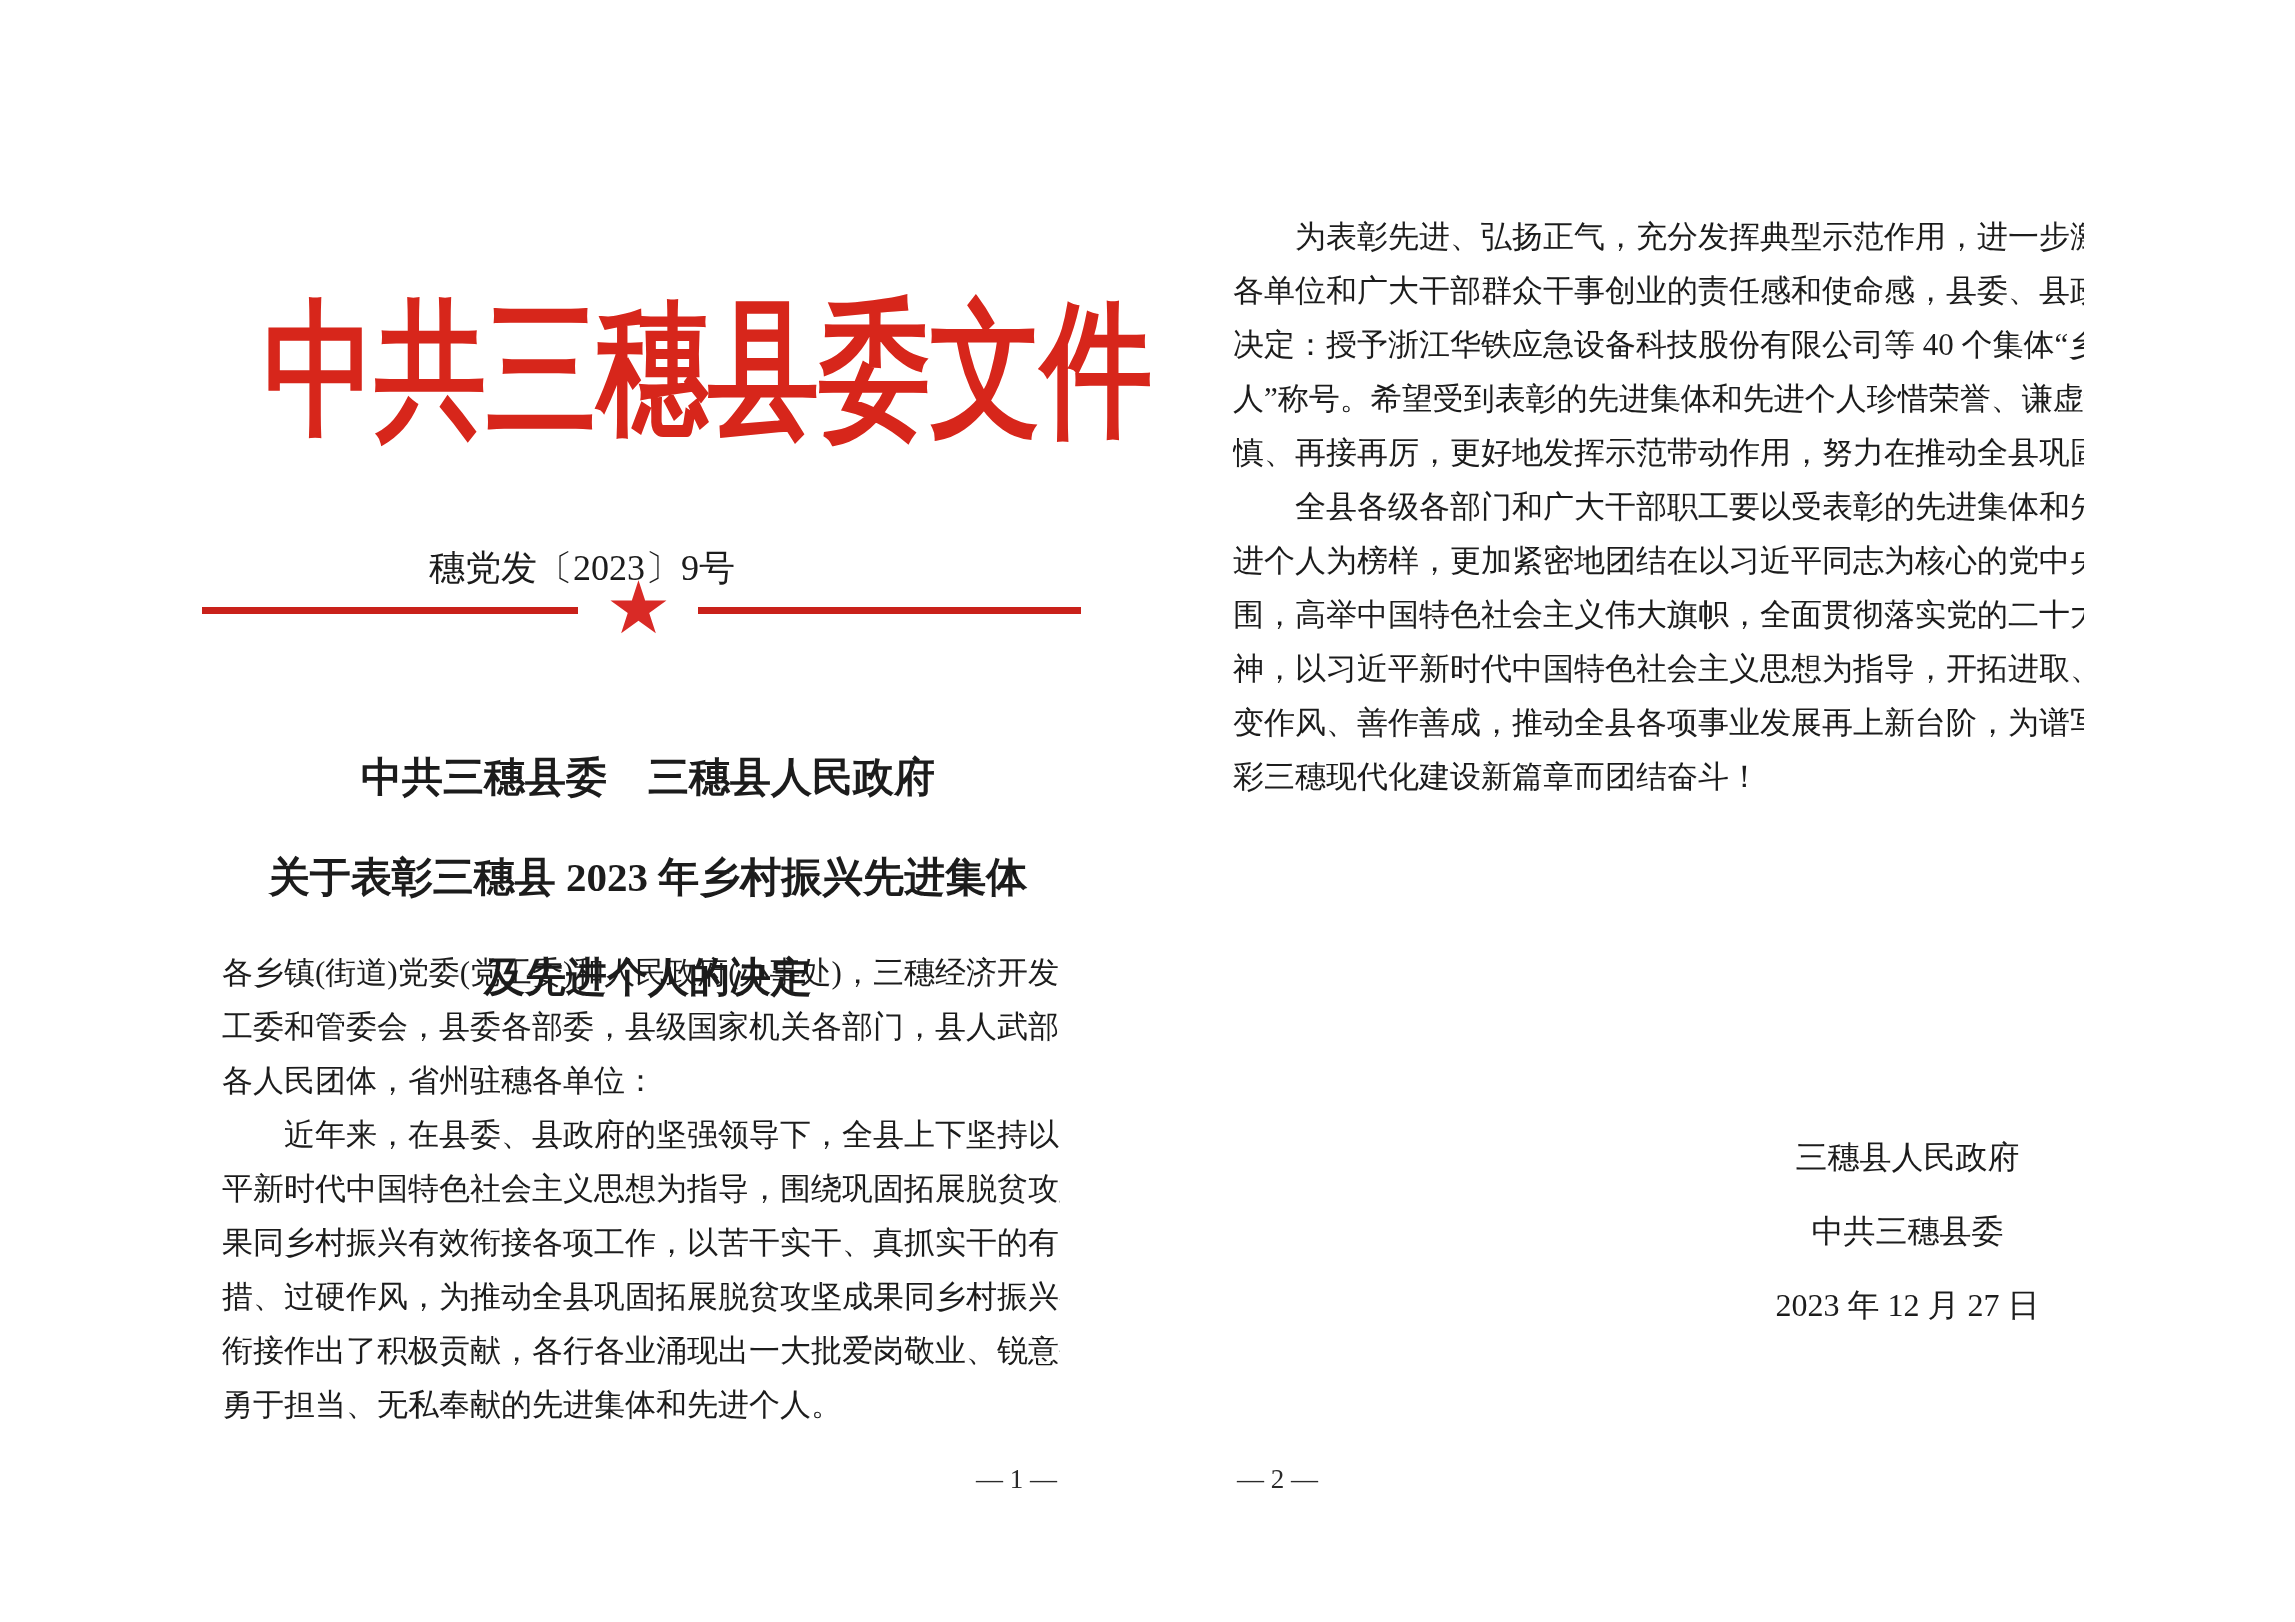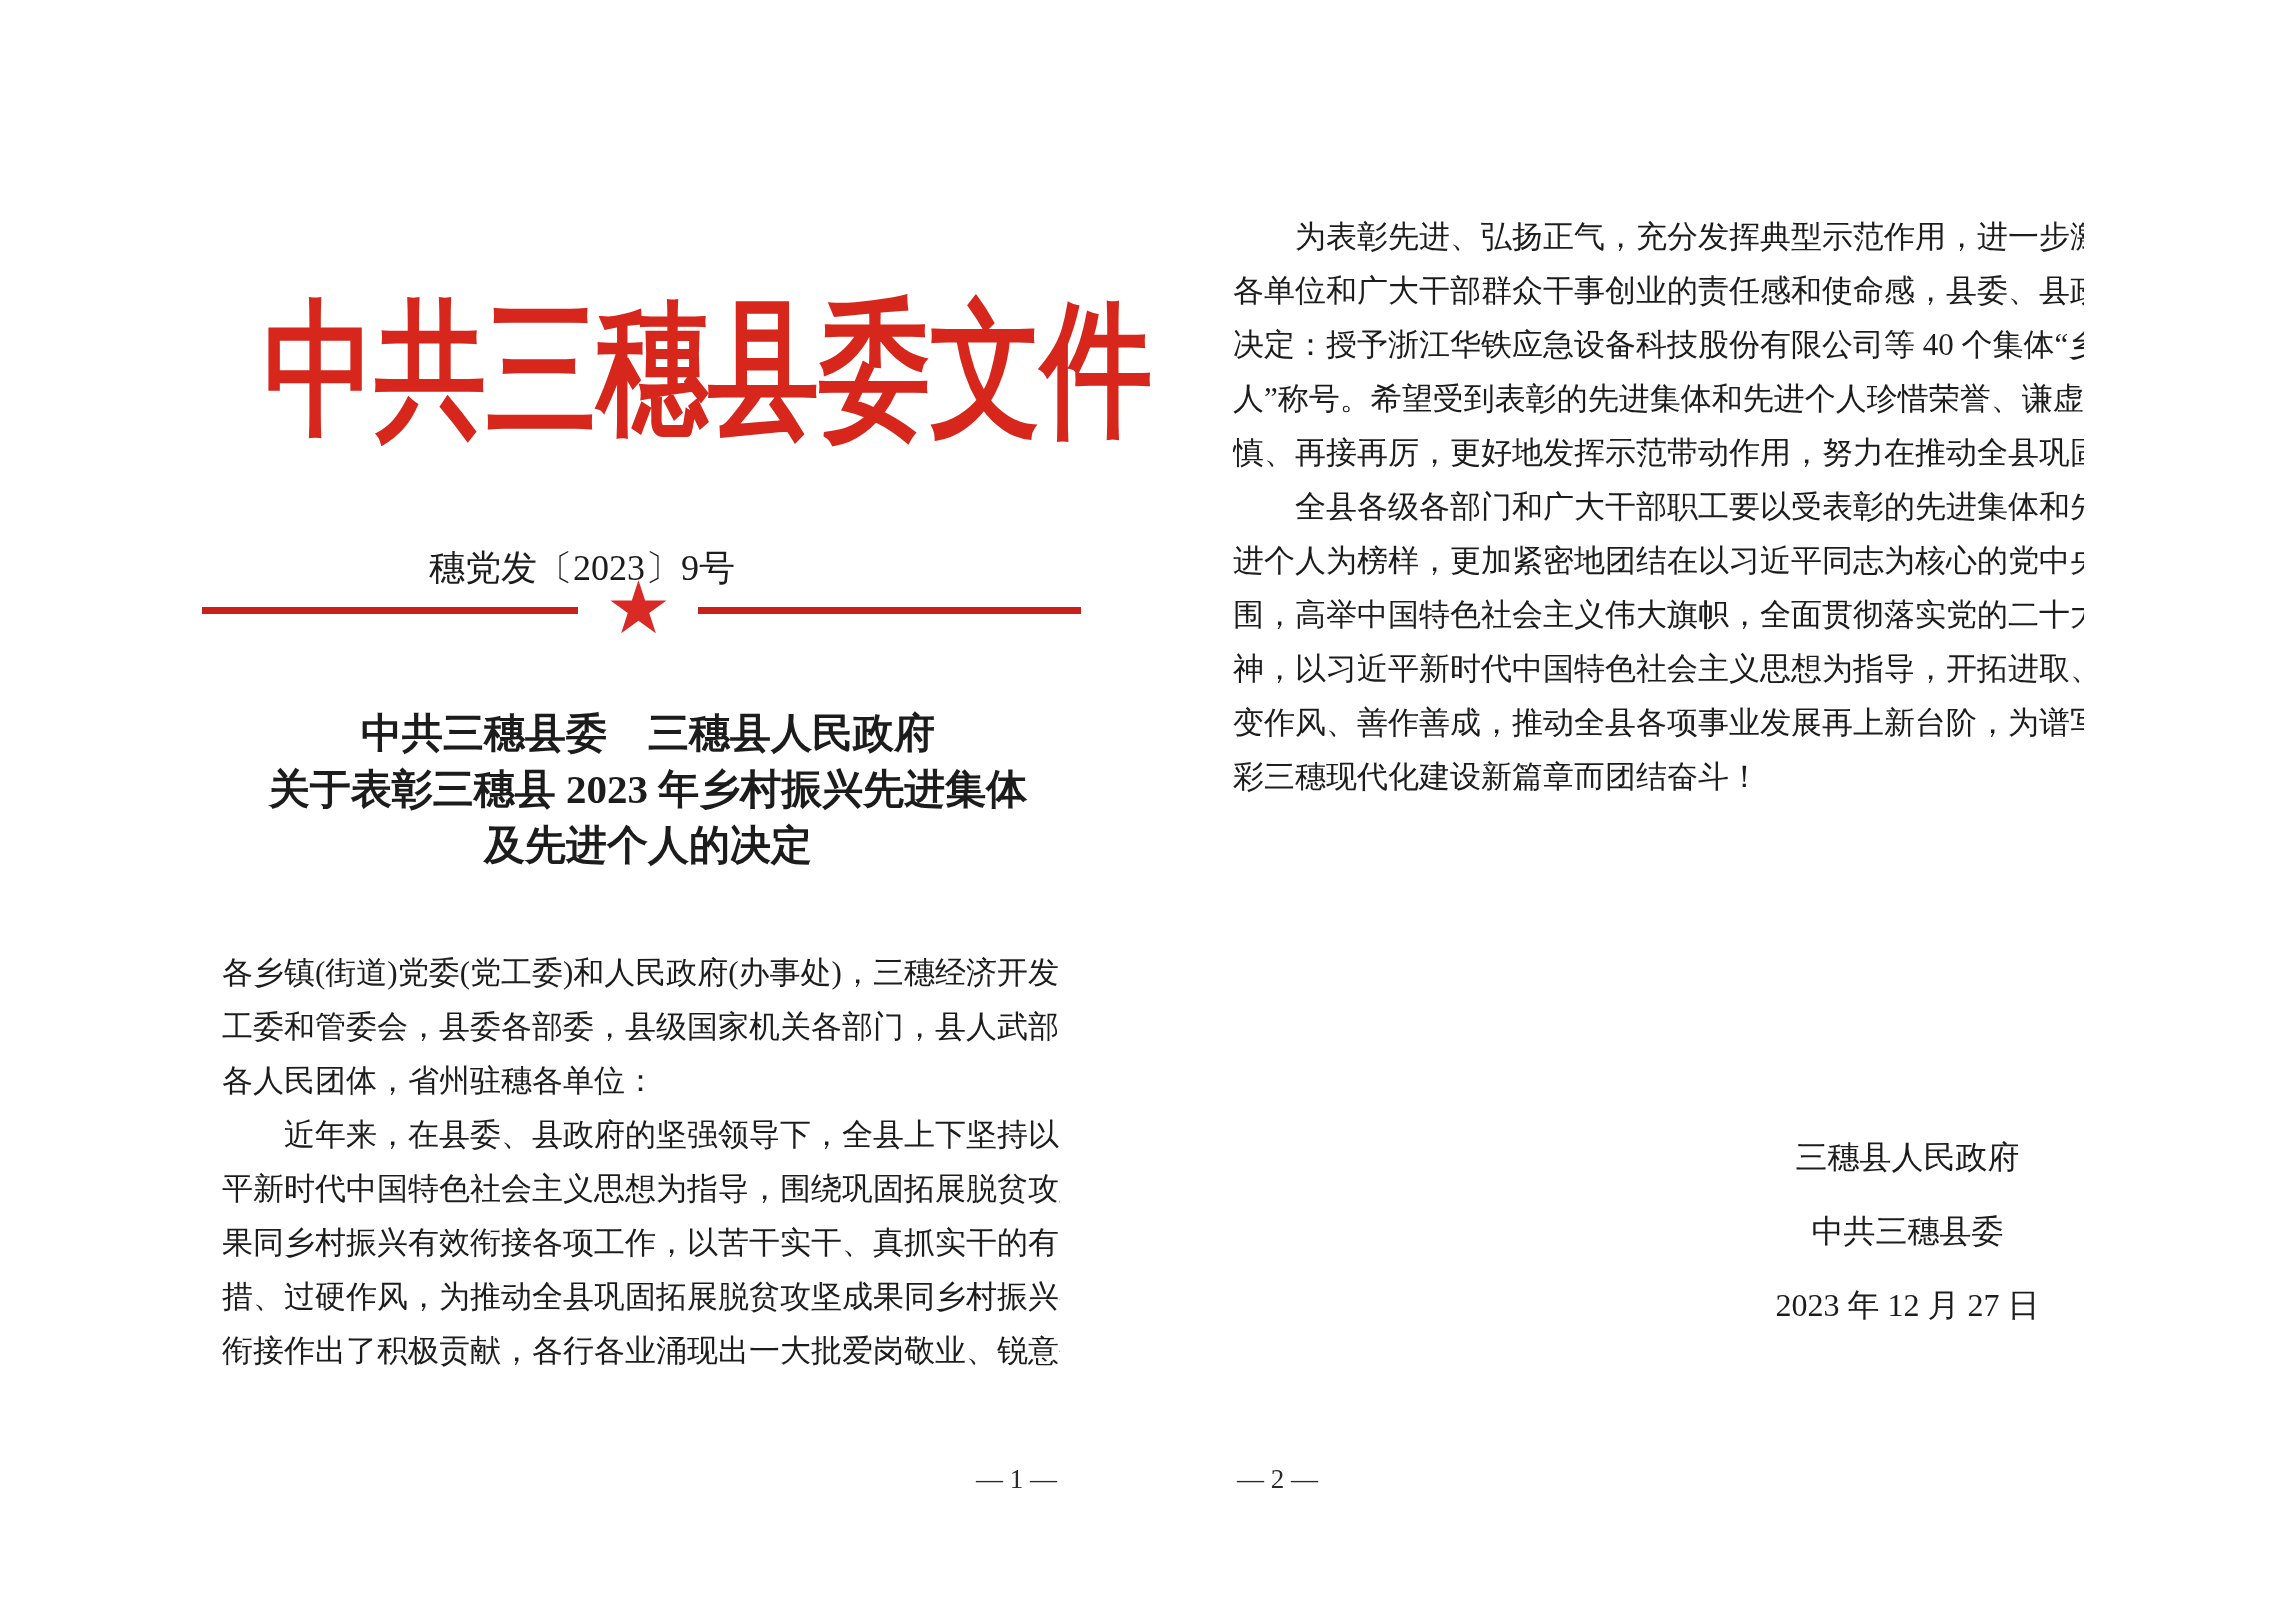--- a/index.html
+++ b/index.html
@@ -50,21 +50,21 @@
     font-family:"DejaVu Sans","Liberation Sans",sans-serif;
     font-size:73px;line-height:85px;text-align:center;
     color:var(--star_red);
   }
   .doc-title{
     position:absolute;left:226px;top:705px;width:844px;
     text-align:center;font-weight:bold;
   }
   .t-line{
     height:56px;line-height:56px;font-size:41px;
-    white-space:nowrap;overflow:hidden;
+    white-space:nowrap;overflow:hidden;margin-top:44px;
   }
   .body{
     position:absolute;
     font-size:31px;
   }
   .body-left{left:222px;top:946px;width:838px;}
   .body-right{left:1233px;top:210px;width:851px;}
   .b-line{
     height:54px;line-height:54px;
     white-space:nowrap;overflow:hidden;
@@ -116,20 +116,21 @@
 
     <div class="body body-left">
       <div class="b-line j">各乡镇(街道)党委(党工委)和人民政府(办事处)，三穗经济开发区</div>
       <div class="b-line j">工委和管委会，县委各部委，县级国家机关各部门，县人武部党委，</div>
       <div class="b-line">各人民团体，省州驻穗各单位：</div>
       <div class="b-line j">　　近年来，在县委、县政府的坚强领导下，全县上下坚持以习近</div>
       <div class="b-line j">平新时代中国特色社会主义思想为指导，围绕巩固拓展脱贫攻坚成</div>
       <div class="b-line j">果同乡村振兴有效衔接各项工作，以苦干实干、真抓实干的有力举</div>
       <div class="b-line j">措、过硬作风，为推动全县巩固拓展脱贫攻坚成果同乡村振兴有效</div>
       <div class="b-line j">衔接作出了积极贡献，各行各业涌现出一大批爱岗敬业、锐意创新、</div>
+      <div class="b-line">勇于担当、无私奉献的先进集体和先进个人。</div>
     </div>
 
     <div class="pageno pageno-1">— 1 —</div>
   </section>
 
   <section class="page">
 
     <div class="body body-right">
       <div class="b-line j">　　为表彰先进、弘扬正气，充分发挥典型示范作用，进一步激发</div>
       <div class="b-line j">各单位和广大干部群众干事创业的责任感和使命感，县委、县政府</div>

